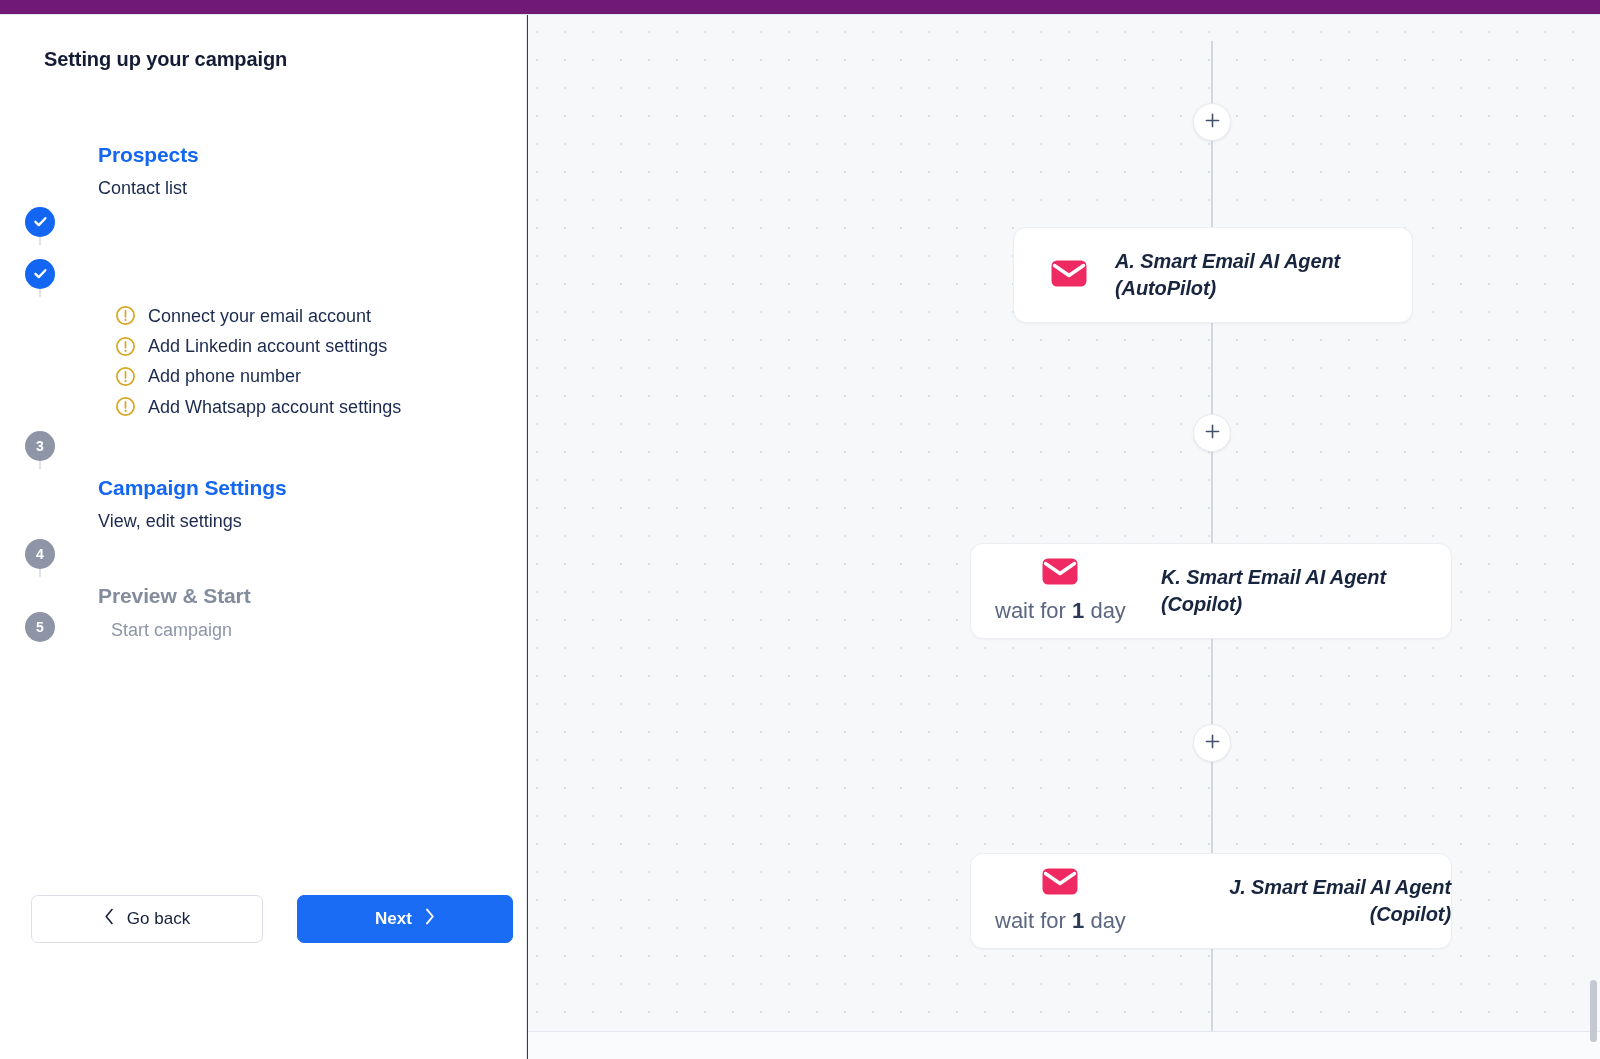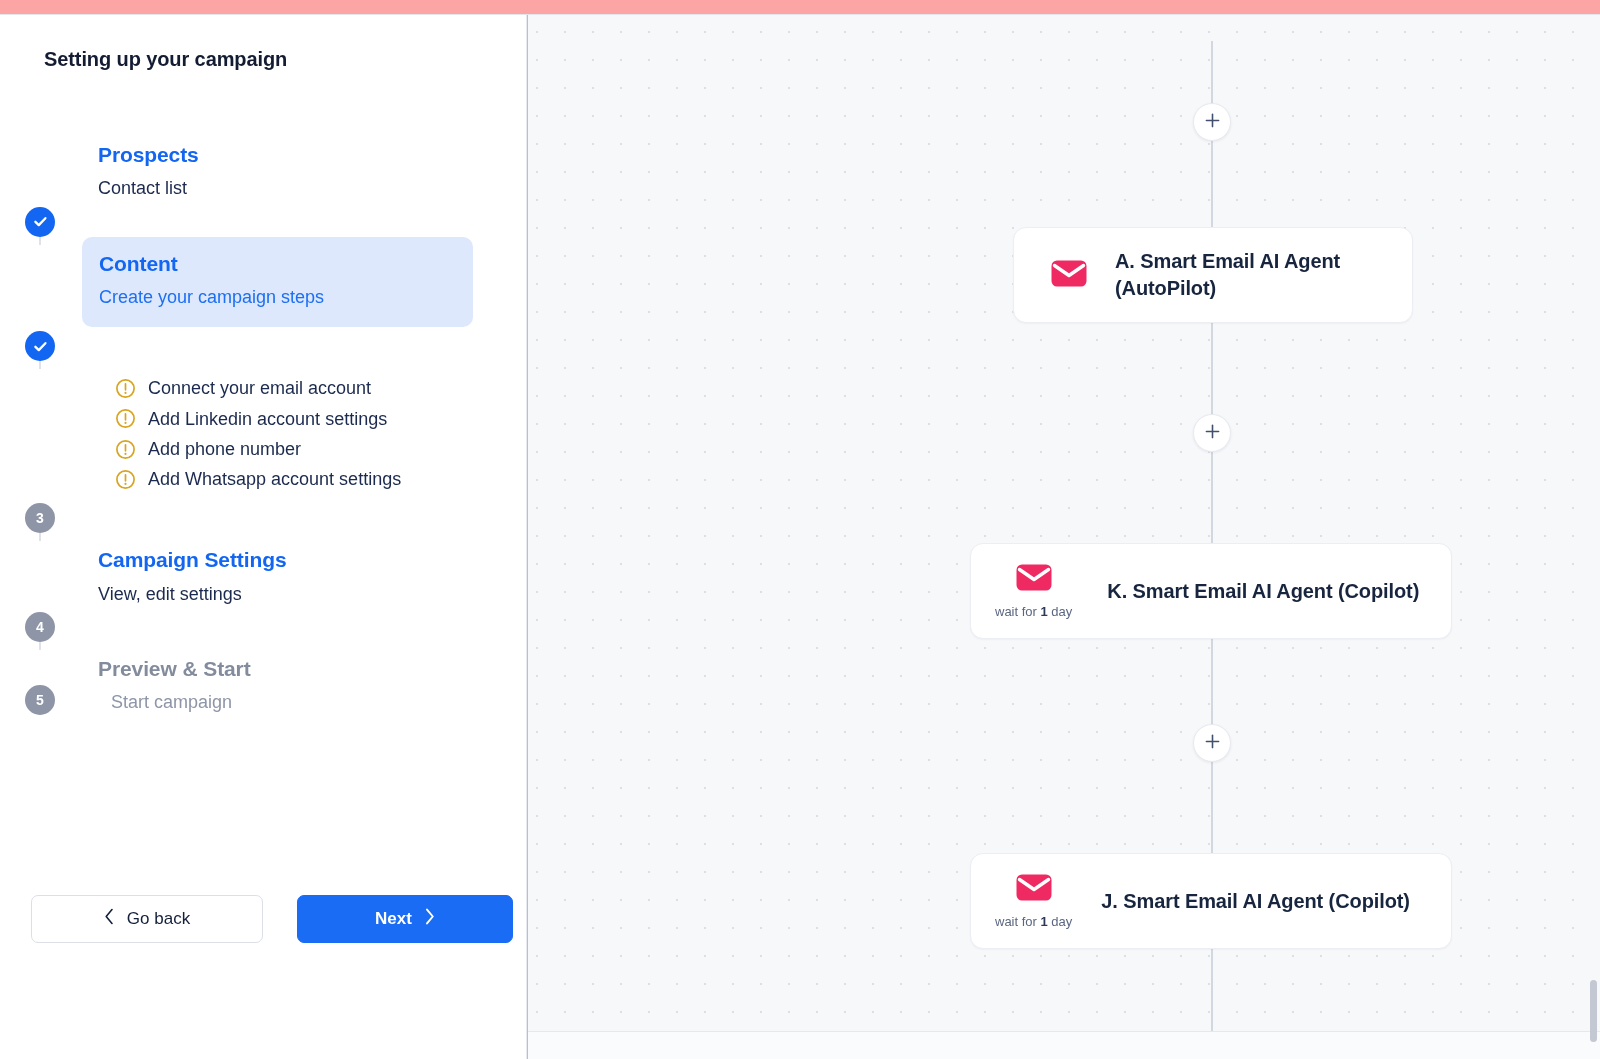--- a/index.html
+++ b/index.html
@@ -9,21 +9,21 @@
     height: 1059px;
     overflow: hidden;
     font-family: "Liberation Sans", sans-serif;
     background: #ffffff;
   }
 
   .app {
     position: relative;
     width: 1600px;
     height: 1059px;
-    background: #fca5a5;
+    background: #701a75;
   }
 
   
   .top-rule {
     position: absolute;
     top: 14px; left: 0;
     width: 1600px; height: 1px;
     background: #e3e6ed;
   }
 
@@ -254,32 +254,33 @@
     flex: 0 0 auto;
     display: flex;
     flex-direction: column;
     align-items: center;
     padding-left: 24px;
   }
   .env-icon { display: block; }
 
   .wait-label {
     margin-top: 9px;
-    font-size: 13px;
+    font-size: 22px;
     color: #5b6780;
     white-space: nowrap;
   }
   .wait-label b { color: #2c3a57; font-weight: bold; }
 
   .node-title {
     font-size: 20px;
     font-weight: bold;
     color: #18253f;
     line-height: 1.35;
     letter-spacing: -0.1px;
+    font-style: italic;
   }
 
   
   #node-card-1 { left: 485px; top: 212px; width: 400px; height: 96px; padding: 0; }
   #node-card-1 .node-icon-col { padding-left: 37px; }
   #node-card-1 .node-title { margin-left: 28px; width: 230px; }
 
   #node-card-2 { left: 442px; top: 528px; width: 482px; height: 96px; }
   #node-card-2 .node-title { margin-left: 35px; }
 
@@ -338,27 +339,20 @@
       </div>
 
       <div class="step">
         <div class="step-marker-col">
           <div class="marker done">
             <svg width="17" height="17" viewBox="0 0 17 17" aria-hidden="true">
               <path d="M3.4 8.8 L6.8 12.1 L13.4 5.2" fill="none" stroke="#ffffff" stroke-width="2.3" stroke-linecap="round" stroke-linejoin="round"></path>
             </svg>
           </div>
           <div class="rail"></div>
-        </div>
-        <div class="step-body">
-          <div class="step-inner highlight">
-            <div class="step-title">Content</div>
-            <div class="step-sub linkish">Create your campaign steps</div>
-          </div>
-          <div class="spacer-after-sm"></div>
         </div>
       </div>
 
       <div class="step">
         <div class="step-marker-col">
           <div class="marker pending">
             <span class="num">3</span>
           </div>
           <div class="rail"></div>
         </div>

